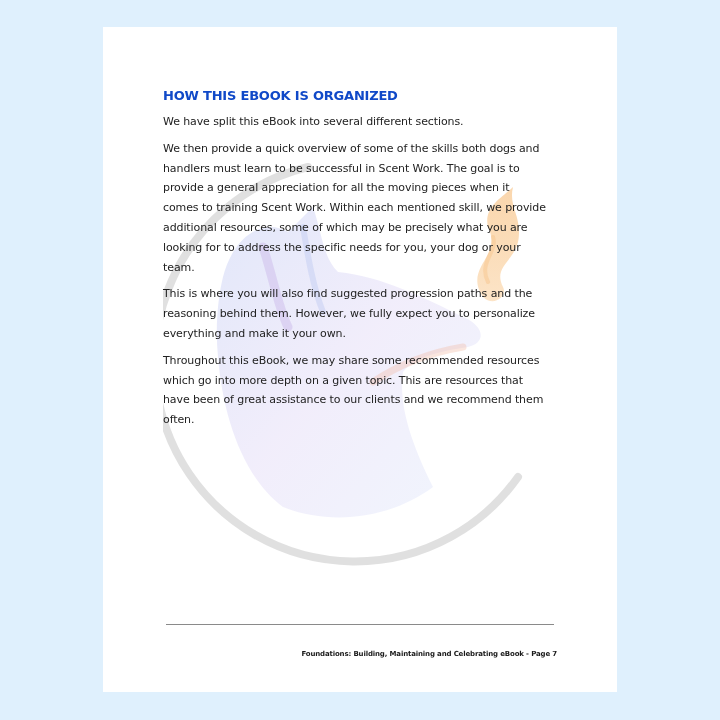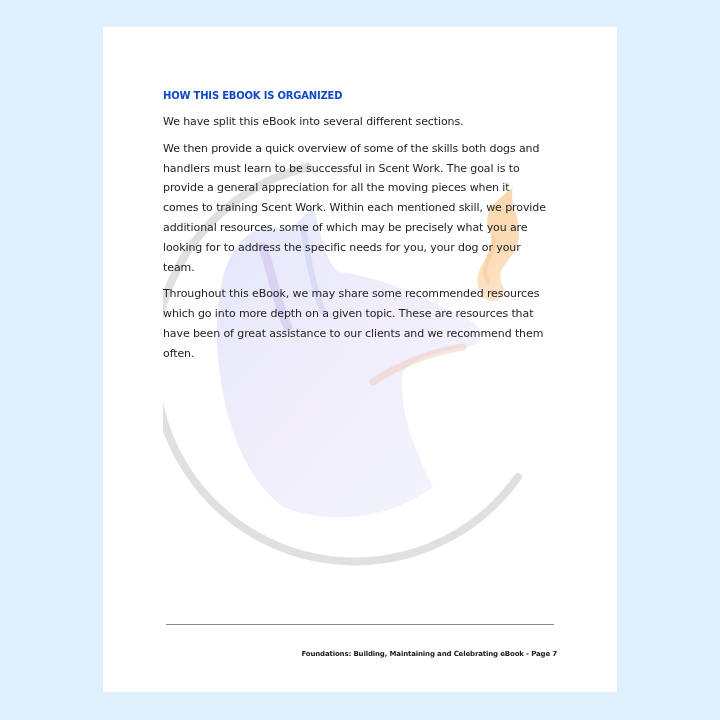--- a/index.html
+++ b/index.html
@@ -34,21 +34,21 @@
     .content {
       position: absolute;
       left: 60px;
       top: 62px;
       width: 400px;
     }
     .heading {
       color: #1049c8;
       font-family: "DejaVu Sans", sans-serif;
       font-weight: bold;
-      font-size: 10px;
+      font-size: 13px;
       letter-spacing: -0.2px;
       margin: 0 0 9px 0;
       line-height: 14px;
     }
     .para {
       margin: 0 16px 7px 0;
       font-size: 11px;
       line-height: 19.8px;
       color: #222222;
       letter-spacing: -0.1px;
@@ -101,18 +101,19 @@
     <path d="M 210 235 C 240 215 270 205 300 200" stroke="#f2b7a0" stroke-width="7" fill="none" opacity="0.35" stroke-linecap="round"></path>
 
     <path d="M 320 150 C 300 120 340 110 325 80 C 320 60 340 50 350 40 C 345 60 360 70 355 95 C 350 115 330 120 340 140 C 345 150 330 160 320 150 Z" fill="url(#flameGrad)"></path>
     <path d="M 325 135 C 315 115 335 105 330 90" stroke="#f7c58e" stroke-width="4" fill="none" opacity="0.5" stroke-linecap="round"></path>
   </svg>
 
   <div class="content">
     <h2 class="heading">HOW THIS EBOOK IS ORGANIZED</h2>
     <p class="para">We have split this eBook into several different sections.</p>
     <p class="para">We then provide a quick overview of some of the skills both dogs and handlers must learn to be successful in Scent Work. The goal is to provide a general appreciation for all the moving pieces when it comes to training Scent Work. Within each mentioned skill, we provide additional resources, some of which may be precisely what you are looking for to address the specific needs for you, your dog or your team.</p>
-    <p class="para">Throughout this eBook, we may share some recommended resources which go into more depth on a given topic. These are resources that have been of great assistance to our clients and we recommend them often.</p>
+    <p class="para">This is where you will also find suggested progression paths and the reasoning behind them. However, we fully expect you to personalize everything and make it your own.</p>
+    <p class="para">Throughout this eBook, we may share some recommended resources which go into more depth on a given topic. This are resources that have been of great assistance to our clients and we recommend them often.</p>
   </div>
 
   <div class="footer-rule"></div>
   <div class="footer-text">Foundations: Building, Maintaining and Celebrating eBook - Page 7</div>
 </div>
 
 </body></html>

